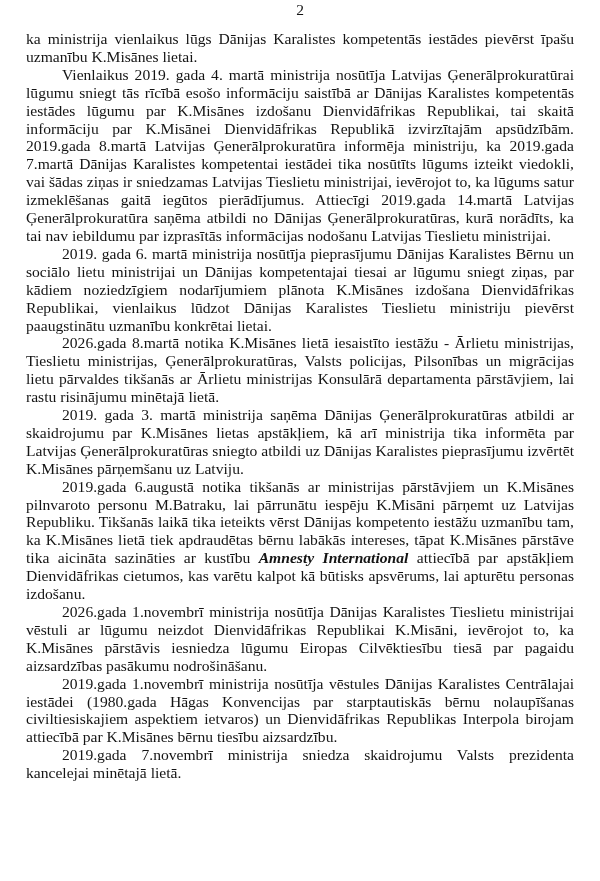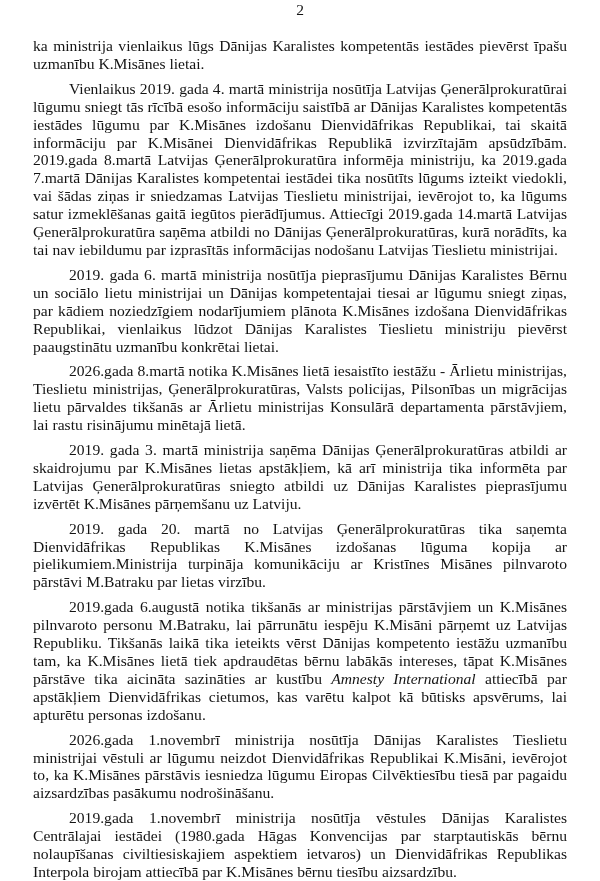--- a/index.html
+++ b/index.html
@@ -26,41 +26,41 @@
     }
     .doc-body {
       position: absolute;
       top: 30px;
       left: 26px;
       width: 548px;
       font-size: 15.6px;
       line-height: 17.9px;
     }
     .doc-body p {
-      margin: 7px;
+      margin: 0;
       text-align: justify;
       text-indent: 36px;
     }
     .doc-body p.continued {
       text-indent: 0;
     }
     .doc-body em {
       font-style: italic;
+      font-weight: bold;
     }
   </style>
 </head>
 <body>
 
 <div class="page-number">2</div>
 
 <div class="doc-body">
   <p class="continued">ka ministrija vienlaikus lūgs Dānijas Karalistes kompetentās iestādes pievērst īpašu uzmanību K.Misānes lietai.</p>
   <p>Vienlaikus 2019. gada 4. martā ministrija nosūtīja Latvijas Ģenerālprokuratūrai lūgumu sniegt tās rīcībā esošo informāciju saistībā ar Dānijas Karalistes kompetentās iestādes lūgumu par K.Misānes izdošanu Dienvidāfrikas Republikai, tai skaitā informāciju par K.Misānei Dienvidāfrikas Republikā izvirzītajām apsūdzībām. 2019.gada 8.martā Latvijas Ģenerālprokuratūra informēja ministriju, ka 2019.gada 7.martā Dānijas Karalistes kompetentai iestādei tika nosūtīts lūgums izteikt viedokli, vai šādas ziņas ir sniedzamas Latvijas Tieslietu ministrijai, ievērojot to, ka lūgums satur izmeklēšanas gaitā iegūtos pierādījumus. Attiecīgi 2019.gada 14.martā Latvijas Ģenerālprokuratūra  saņēma atbildi no Dānijas Ģenerālprokuratūras, kurā norādīts, ka tai nav iebildumu par izprasītās informācijas nodošanu Latvijas Tieslietu ministrijai.</p>
   <p>2019. gada 6. martā ministrija nosūtīja pieprasījumu Dānijas Karalistes Bērnu un sociālo lietu ministrijai un Dānijas kompetentajai tiesai ar lūgumu sniegt ziņas, par kādiem noziedzīgiem nodarījumiem plānota K.Misānes izdošana Dienvidāfrikas Republikai, vienlaikus lūdzot Dānijas Karalistes Tieslietu ministriju pievērst paaugstinātu uzmanību konkrētai lietai.</p>
   <p>2026.gada 8.martā notika K.Misānes lietā iesaistīto iestāžu - Ārlietu ministrijas, Tieslietu ministrijas, Ģenerālprokuratūras, Valsts policijas, Pilsonības un migrācijas lietu pārvaldes tikšanās ar Ārlietu ministrijas Konsulārā departamenta pārstāvjiem, lai rastu risinājumu minētajā lietā.</p>
   <p>2019. gada 3. martā ministrija saņēma Dānijas Ģenerālprokuratūras atbildi ar skaidrojumu par K.Misānes lietas apstākļiem, kā arī ministrija tika informēta par Latvijas Ģenerālprokuratūras sniegto atbildi uz Dānijas Karalistes pieprasījumu izvērtēt K.Misānes pārņemšanu uz Latviju.</p>
-  <p>2019. gada 20. martā no Latvijas Ģenerālprokuratūras tika saņemta Dienvidāfrikas Republikas K.Misānes izdošanas lūguma kopija ar pielikumiem.Ministrija turpināja komunikāciju ar Kristīnes Misānes pilnvaroto pārstāvi M.Batraku par lietas virzību.</p>
   <p><span>2019.gada 6.augustā notika tikšanās ar ministrijas pārstāvjiem un K.Misānes pilnvaroto personu M.Batraku, lai pārrunātu iespēju K.Misāni pārņemt uz Latvijas Republiku. Tikšanās laikā tika ieteikts vērst Dānijas kompetento iestāžu uzmanību tam, ka K.Misānes lietā tiek apdraudētas bērnu labākās intereses, tāpat K.Misānes pārstāve tika aicināta sazināties ar kustību </span><em>Amnesty International</em><span> attiecībā par apstākļiem Dienvidāfrikas cietumos, kas varētu kalpot kā būtisks apsvērums, lai apturētu personas izdošanu.</span></p>
   <p>2026.gada 1.novembrī ministrija nosūtīja Dānijas Karalistes Tieslietu ministrijai vēstuli ar lūgumu neizdot Dienvidāfrikas Republikai K.Misāni, ievērojot to, ka K.Misānes pārstāvis iesniedza lūgumu Eiropas Cilvēktiesību tiesā par pagaidu aizsardzības pasākumu nodrošināšanu.</p>
   <p>2019.gada 1.novembrī ministrija nosūtīja vēstules Dānijas Karalistes Centrālajai iestādei (1980.gada Hāgas Konvencijas par starptautiskās bērnu nolaupīšanas civiltiesiskajiem aspektiem ietvaros) un Dienvidāfrikas Republikas Interpola birojam attiecībā par K.Misānes bērnu tiesību aizsardzību.</p>
   <p>2019.gada 7.novembrī ministrija sniedza skaidrojumu Valsts prezidenta kancelejai minētajā lietā.</p>
 
 </div>
 
 </body></html>

